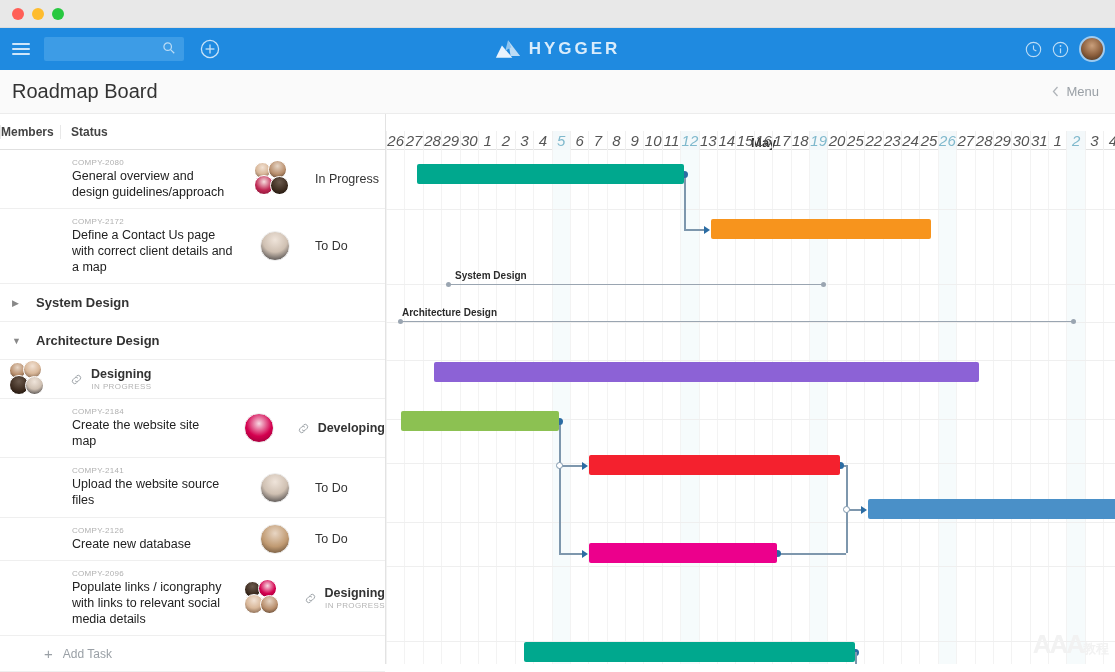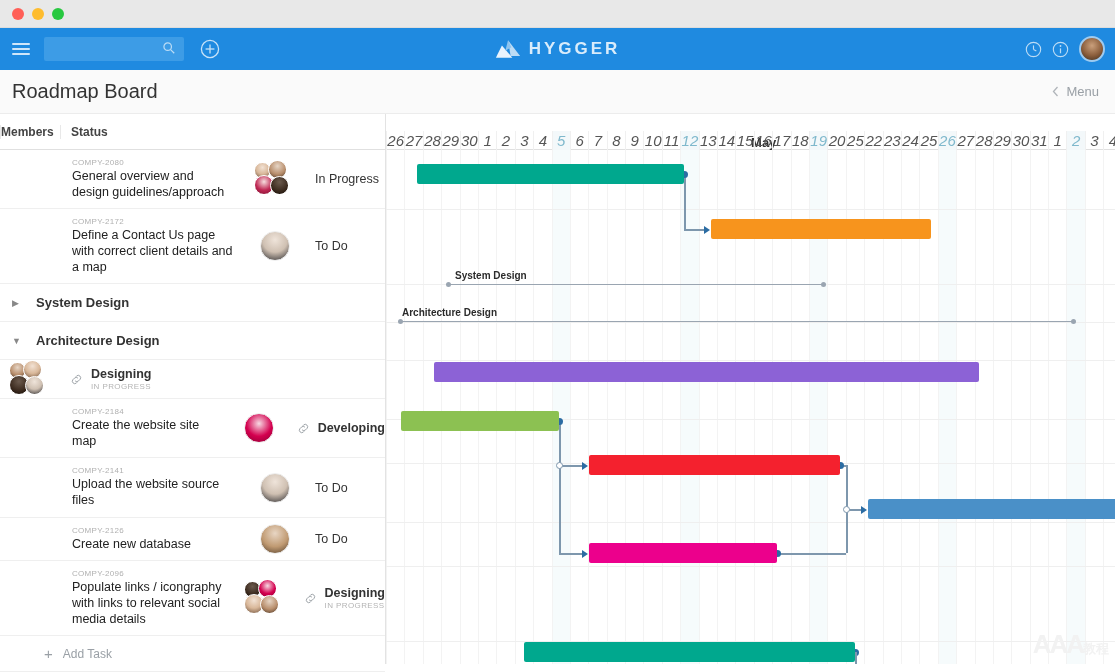--- a/index.html
+++ b/index.html
@@ -94,21 +94,21 @@
   .lhead .c-stat { flex: 1; border-left: 1px solid #e8e8e8; padding-left: 10px; }
 
   
   .row {
     display: flex; align-items: center;
     border-bottom: 1px solid #efefef; background: #fff;
   }
   .row .c-task { width: 215px; padding: 8px 12px 8px 42px; margin-left: 30px; }
   .row .c-mem { width: 60px; display: flex; align-items: center; justify-content: center; }
   .row .c-stat {
-    flex: 1; display: flex; align-items: center; gap: 8px; padding-left: 10px;
+    flex: 1; display: flex; align-items: center; gap: 8px; padding-left: 10px; text-align: right;
   }
   .tkey { font-size: 8px; color: #b0b0b0; letter-spacing: .3px; margin-bottom: 2px; }
   .tname { font-size: 12.5px; color: #222; line-height: 1.25; }
 
   .group-row {
     display: flex; align-items: center; height: 38px;
     border-bottom: 1px solid #efefef; padding-left: 12px; background: #fff;
   }
   .caret { width: 14px; color: #888; font-size: 9px; cursor: pointer; }
   .gname { font-size: 13px; font-weight: bold; color: #333; margin-left: 10px; }

